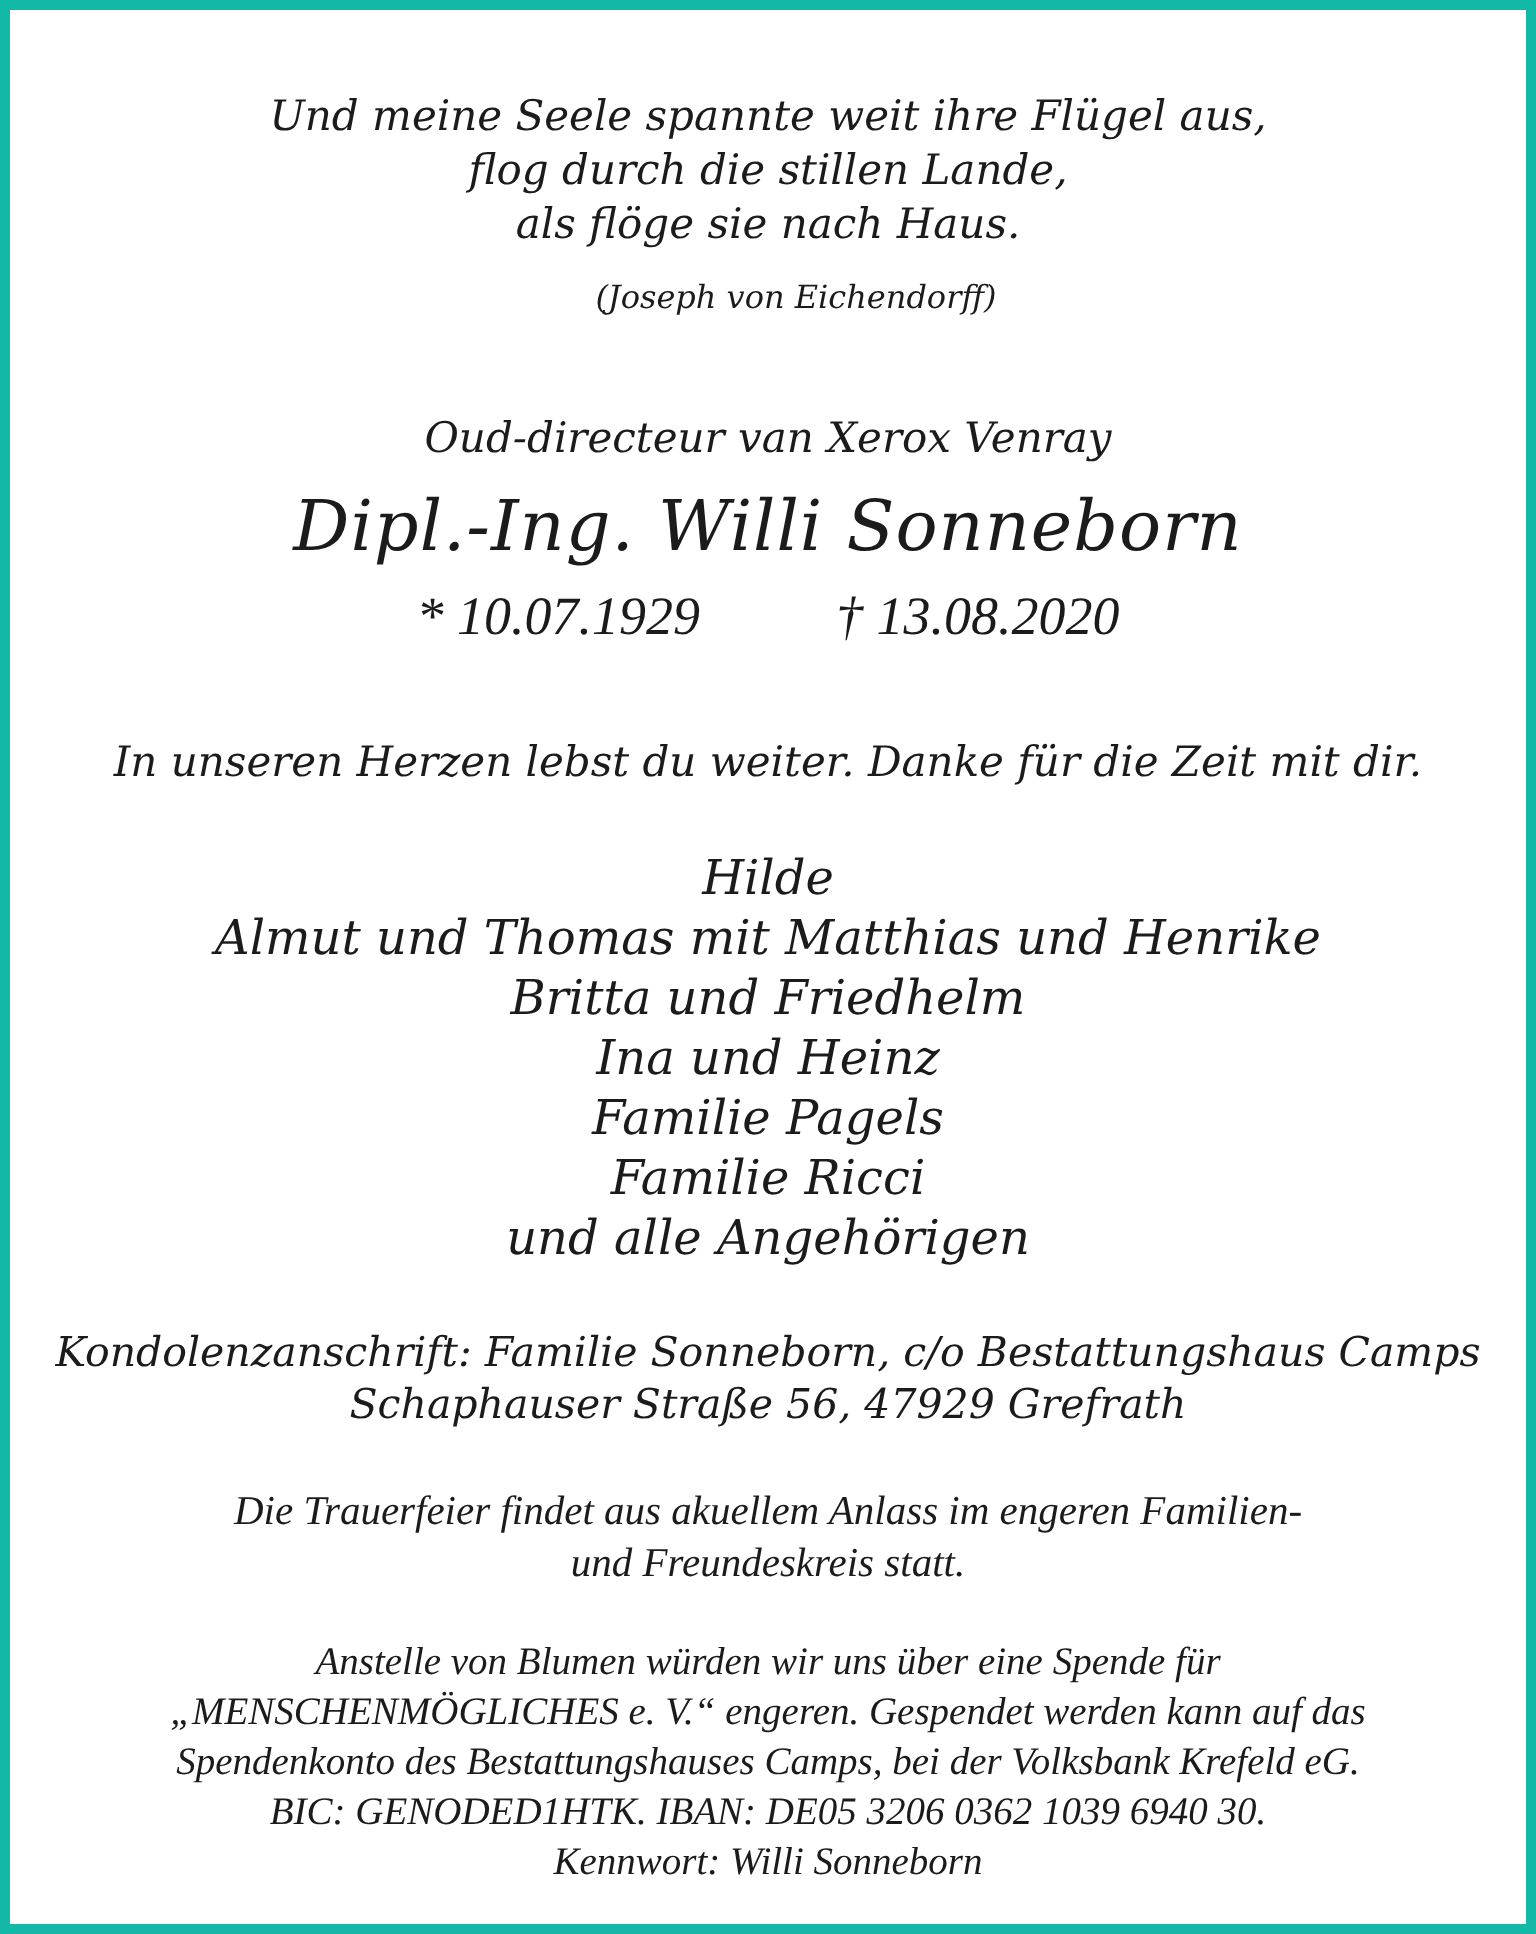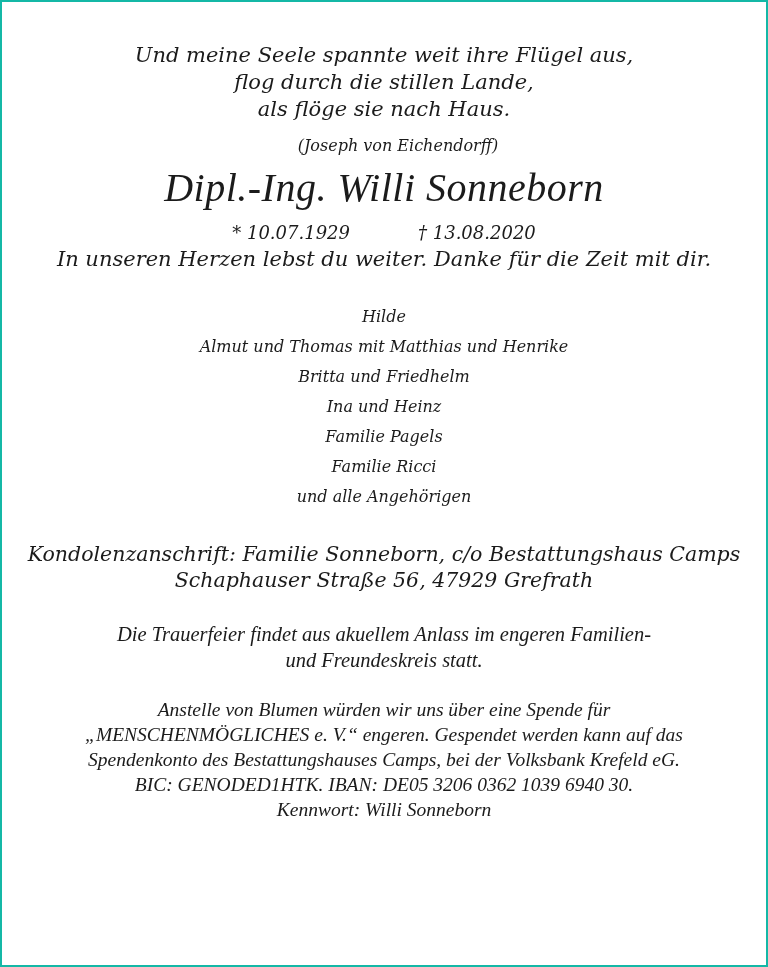--- a/index.html
+++ b/index.html
@@ -6,21 +6,21 @@
     margin: 0;
     padding: 0;
     background: #ffffff;
   }
   .page {
     position: relative;
     width: 768px;
     height: 967px;
     box-sizing: border-box;
     background: #ffffff;
-    border: 2px solid #14b8a6;
+    border: 5px solid #14b8a6;
     overflow: hidden;
     font-family: "DejaVu Serif", "Liberation Serif", serif;
     font-style: italic;
     color: #1b1b1b;
     text-align: center;
   }
   .quote {
     margin-top: 40px;
     font-size: 21px;
     line-height: 27px;
@@ -32,40 +32,41 @@
     line-height: 22px;
     padding-left: 28px;
   }
   .pre-title {
     margin-top: 46px;
     font-size: 21px;
     line-height: 27px;
   }
   .deceased-name {
     margin-top: 6px;
-    font-size: 40px;
+    font-size: 35px;
     line-height: 50px;
     letter-spacing: 0.5px;
-    font-family: Liberation Serif, serif;
   }
   .dates {
     margin-top: 6px;
-    font-size: 18px;
+    font-size: 27px;
     line-height: 27px;
     display: flex;
     justify-content: center;
     gap: 68px;
+    font-family: Liberation Serif, serif;
   }
   .tribute {
+    margin-top: 46px;
     font-size: 21px;
     line-height: 27px;
   }
   .mourners {
     margin-top: 29px;
-    font-size: 16px;
+    font-size: 24px;
     line-height: 30px;
   }
   .condolence {
     margin-top: 29px;
     font-size: 20.5px;
     line-height: 26px;
     font-style: italic;
   }
   .ceremony {
     margin-top: 28px;
@@ -86,20 +87,21 @@
 <div class="page">
 
   <div class="quote">
     <div class="quote-line">Und meine Seele spannte weit ihre Flügel aus,</div>
     <div class="quote-line">flog durch die stillen Lande,</div>
     <div class="quote-line">als flöge sie nach Haus.</div>
   </div>
 
   <div class="attribution">(Joseph von Eichendorff)</div>
 
+  <div class="pre-title">Oud-directeur van Xerox Venray</div>
 
   <div class="deceased-name">Dipl.-Ing. Willi Sonneborn</div>
 
   <div class="dates">
     <span>* 10.07.1929</span>
     <span>† 13.08.2020</span>
   </div>
 
   <div class="tribute">In unseren Herzen lebst du weiter. Danke für die Zeit mit dir.</div>
 

